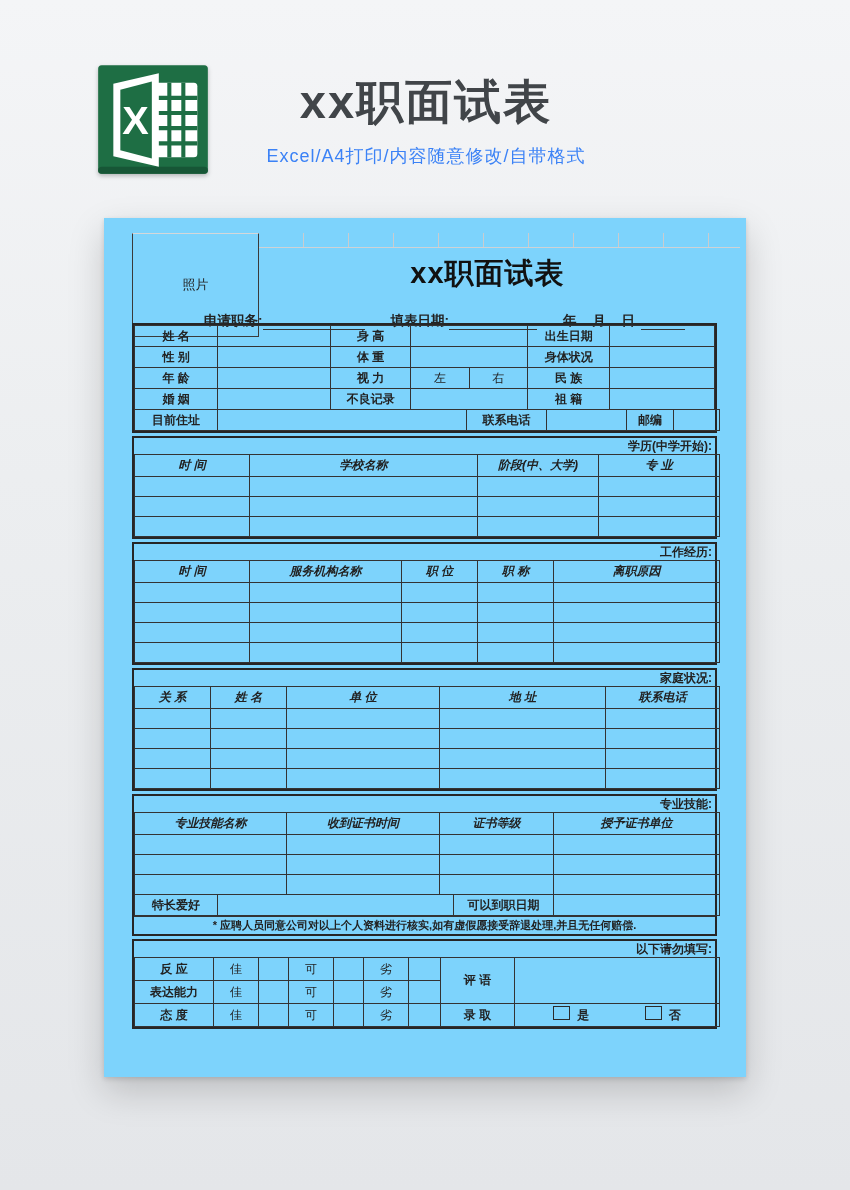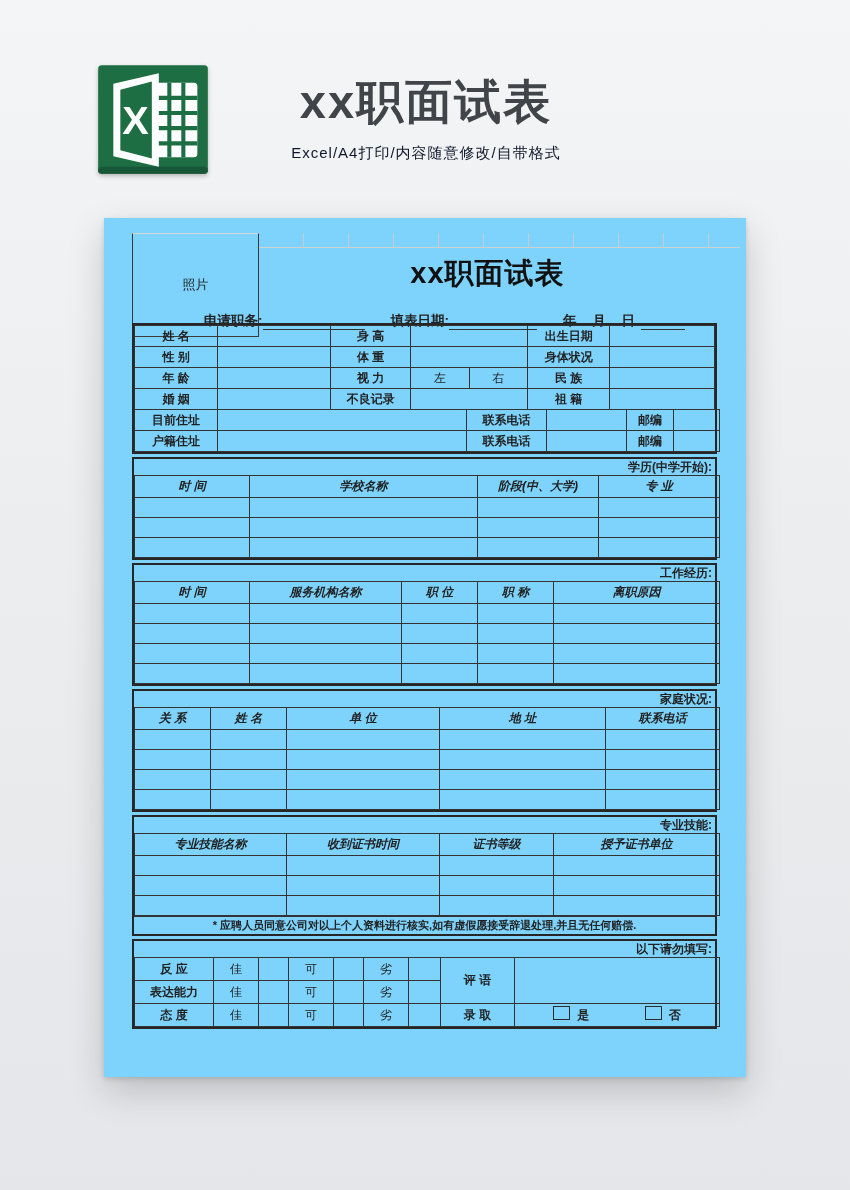--- a/index.html
+++ b/index.html
@@ -6,21 +6,21 @@
   body{
     width:850px;height:1190px;position:relative;overflow:hidden;
     background:linear-gradient(180deg,#f4f5f7 0%,#eceef0 40%,#e4e6e9 100%);
     font-family:"Liberation Sans","DejaVu Sans",sans-serif;color:#222;
   }
   
   .banner{position:absolute;top:64px;left:97px;display:flex;align-items:flex-start;}
   .excel-icon{width:112px;height:112px;flex:0 0 auto;filter:drop-shadow(0 2px 2px rgba(0,0,0,.25));}
   .titles{margin-left:52px;text-align:center;min-width:330px;}
   .title{font-size:47px;font-weight:bold;color:#414549;letter-spacing:2px;line-height:64px;margin-top:6px;}
-  .subtitle{font-size:15px;color:#0f172a;letter-spacing:1px;margin-top:10px;}
+  .subtitle{font-size:18px;color:#3b82f6;letter-spacing:1px;margin-top:10px;}
   
   .page{
     position:absolute;left:104px;top:218px;width:642px;height:859px;background:#7dd3fc;overflow:hidden;
     box-shadow:0 2px 5px rgba(0,0,0,.14),0 14px 34px rgba(0,0,0,.18);
   }
   .ticks{position:absolute;left:155px;right:6px;top:15px;height:14px;
     border-bottom:1px solid #cfd2d5;
     background:repeating-linear-gradient(to right,transparent 0,transparent 44px,#c9cccf 44px,#c9cccf 45px);}
   .photo{position:absolute;left:28px;top:15px;width:127px;height:104px;
     border-left:1px solid #3a3a3a;border-right:1px solid #3a3a3a;border-bottom:1px solid #3a3a3a;border-top:1px solid #d5d7d9;
@@ -150,28 +150,20 @@
           </colgroup>
         <tbody>
             <tr>
               <td class="lb">目前住址</td>
               <td></td>
             <td class="lb">联系电话</td>
               <td></td>
             <td class="lb">邮编</td>
               <td></td>
             </tr>
-        <tr>
-              <td class="lb">户籍住址</td>
-              <td></td>
-            <td class="lb">联系电话</td>
-              <td></td>
-            <td class="lb">邮编</td>
-              <td></td>
-            </tr>
       </tbody>
         </table>
     </div>
 
     <div class="sec">
       <div class="sech">学历(中学开始):</div>
       <table class="t">
         <colgroup>
             <col width="115">
             <col width="228">
@@ -334,20 +326,36 @@
               <td></td>
               <td></td>
               <td></td>
             </tr>
         <tr>
               <td></td>
               <td></td>
               <td></td>
               <td></td>
             </tr>
+      </tbody>
+        </table>
+      <table class="t">
+        <colgroup>
+            <col width="83">
+            <col width="236">
+            <col width="100">
+            <col width="166">
+          </colgroup>
+        <tbody>
+            <tr style="height:21px;">
+          <td class="lb">特长爱好</td>
+          <td></td>
+          <td class="lb">可以到职日期</td>
+          <td></td>
+        </tr>
       </tbody>
         </table>
       <div class="noterow">* 应聘人员同意公司对以上个人资料进行核实,如有虚假愿接受辞退处理,并且无任何赔偿.</div>
     </div>
 
     <div class="sec">
       <div class="sech">以下请勿填写:</div>
       <table class="t iv">
         <colgroup>
             <col width="79">

